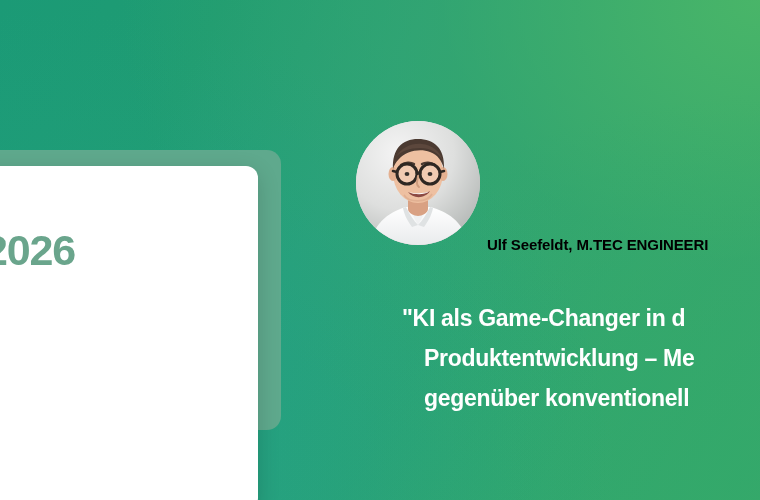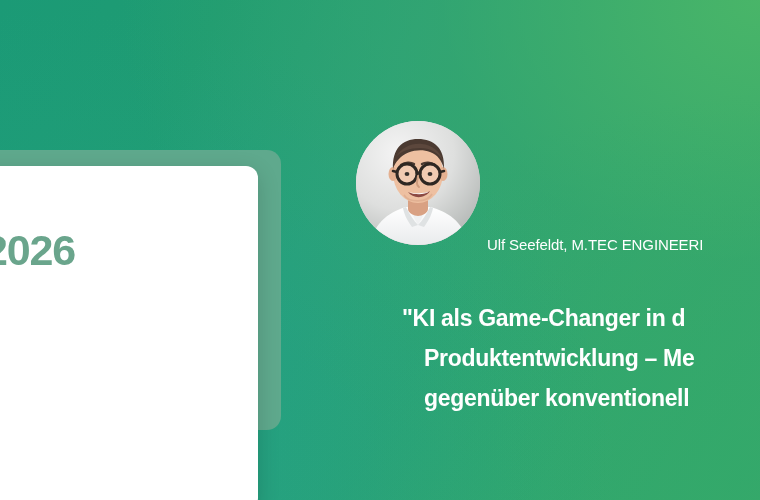--- a/index.html
+++ b/index.html
@@ -85,22 +85,22 @@
     background: radial-gradient(circle at 32% 28%, #f2f2f2 0%, #dcdcdc 52%, #b9bcba 100%);
   }
   .portrait svg { display: block; }
 
   
   .speaker {
     position: absolute;
     left: 487px;
     top: 236px;
     font-size: 15px;
-    font-weight: 400;
-    color: #ffffff;
+    font-weight: 700;
+    color: #000000;
     letter-spacing: -0.1px;
     white-space: nowrap;
   }
   .quote {
     position: absolute;
     left: 402px;
     top: 298px;
     width: 600px;
     font-size: 23px;
     font-weight: 700;

